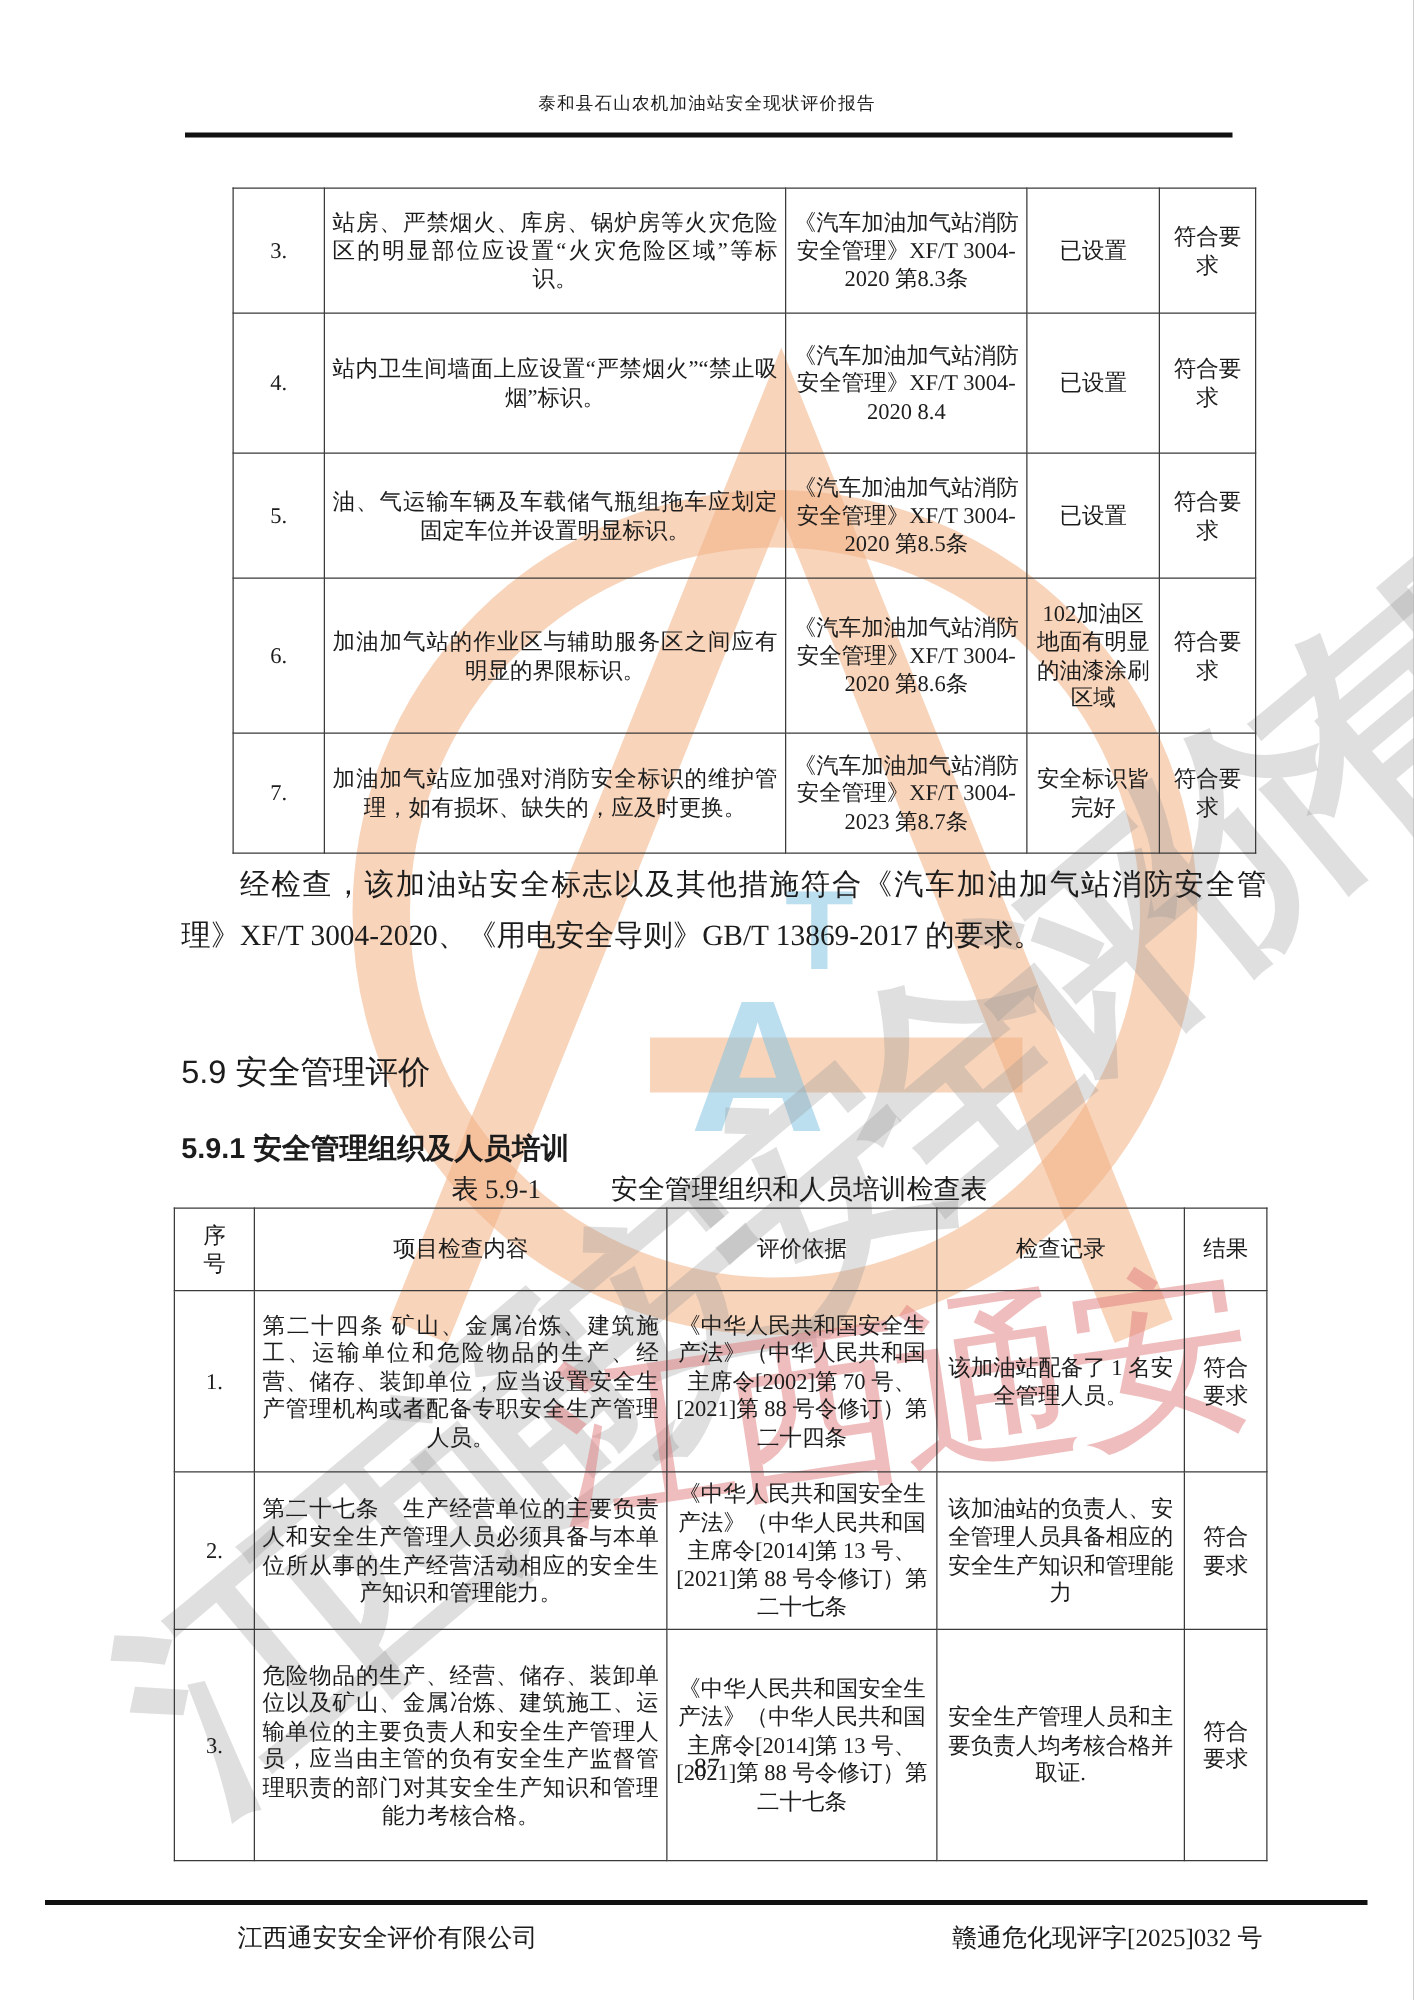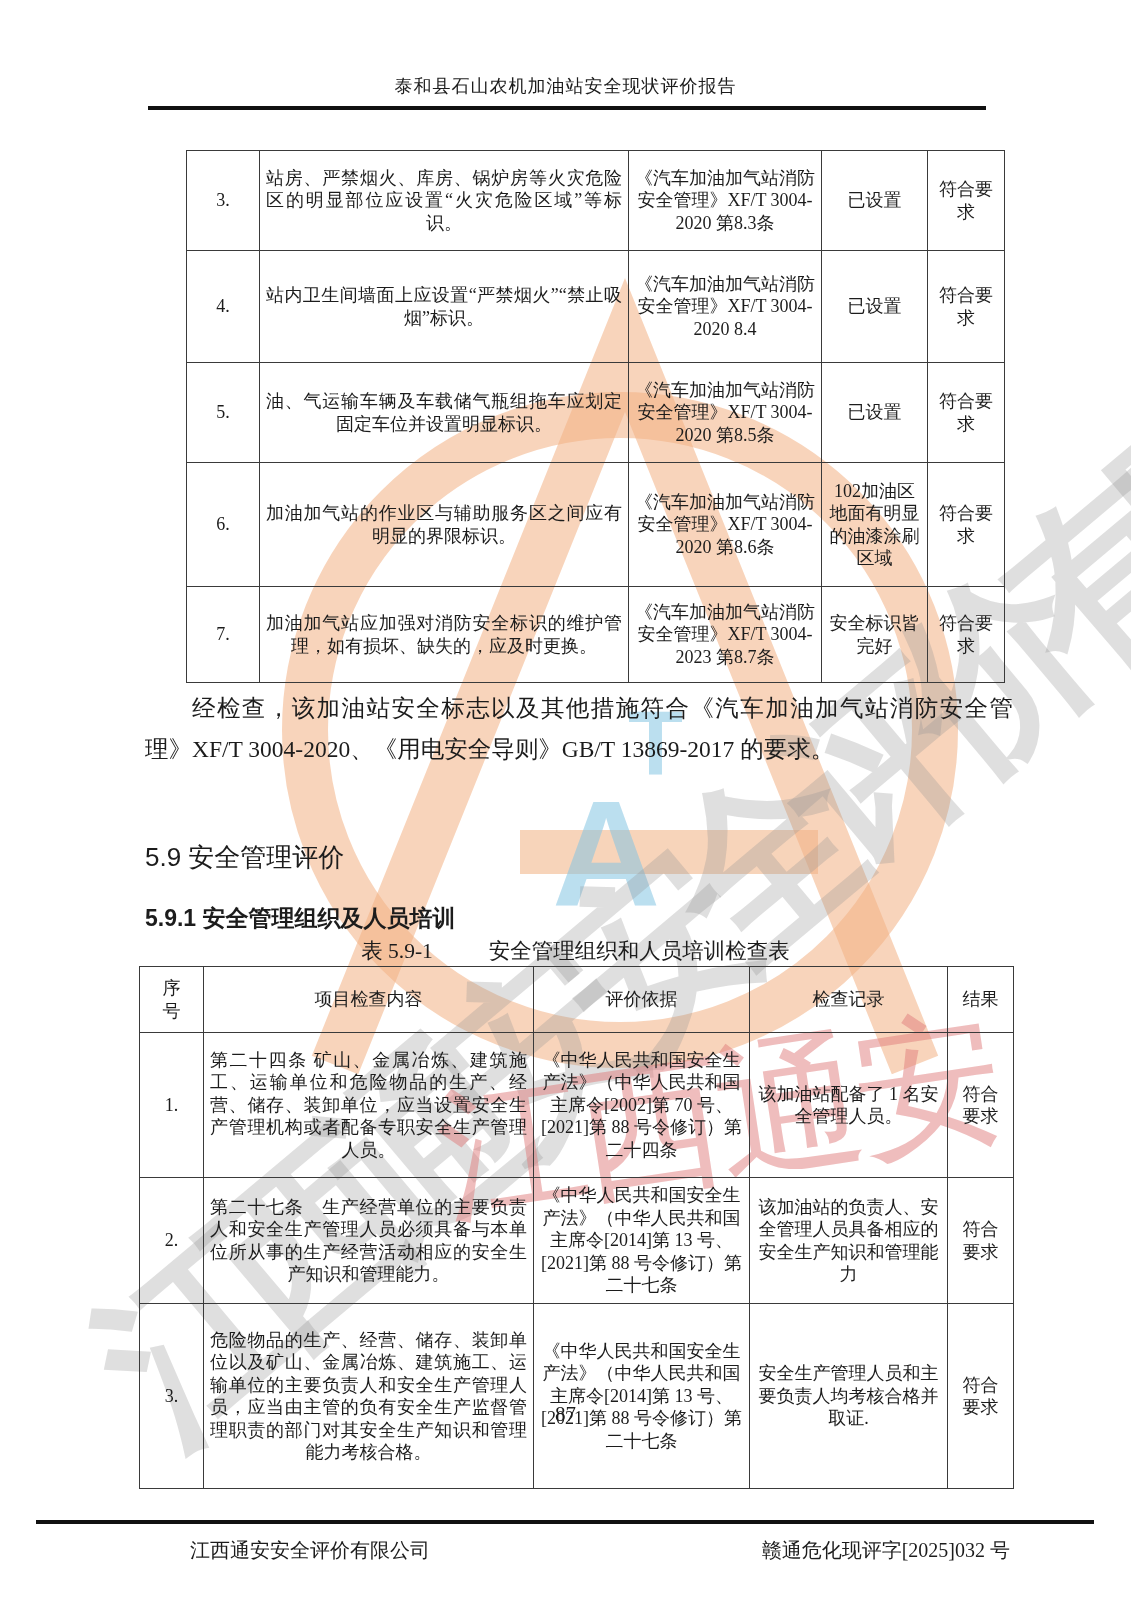--- a/index.html
+++ b/index.html
@@ -26,21 +26,21 @@
     position:absolute;left:425px;top:1062px;
     transform:rotate(-8.5deg);transform-origin:0 0;
     font-family:"Liberation Serif",serif;
     font-size:148px;letter-spacing:-8px;white-space:nowrap;
     color:rgba(224,123,123,0.50);
   }
   
   .content{position:absolute;inset:0;z-index:2;}
   .doc-title{
     position:absolute;top:74px;left:0;width:100%;
-    text-align:center;font-size:18px;letter-spacing:1px;
+    text-align:center;font-size:14px;letter-spacing:1px;
   }
   .title-rule{
     position:absolute;top:106px;left:148px;width:838px;height:4px;
     background:#111;
   }
   table.rep{
     position:absolute;border-collapse:collapse;table-layout:fixed;
     font-size:18px;line-height:1.25;background:transparent;
   }
   table.rep td, table.rep th{

